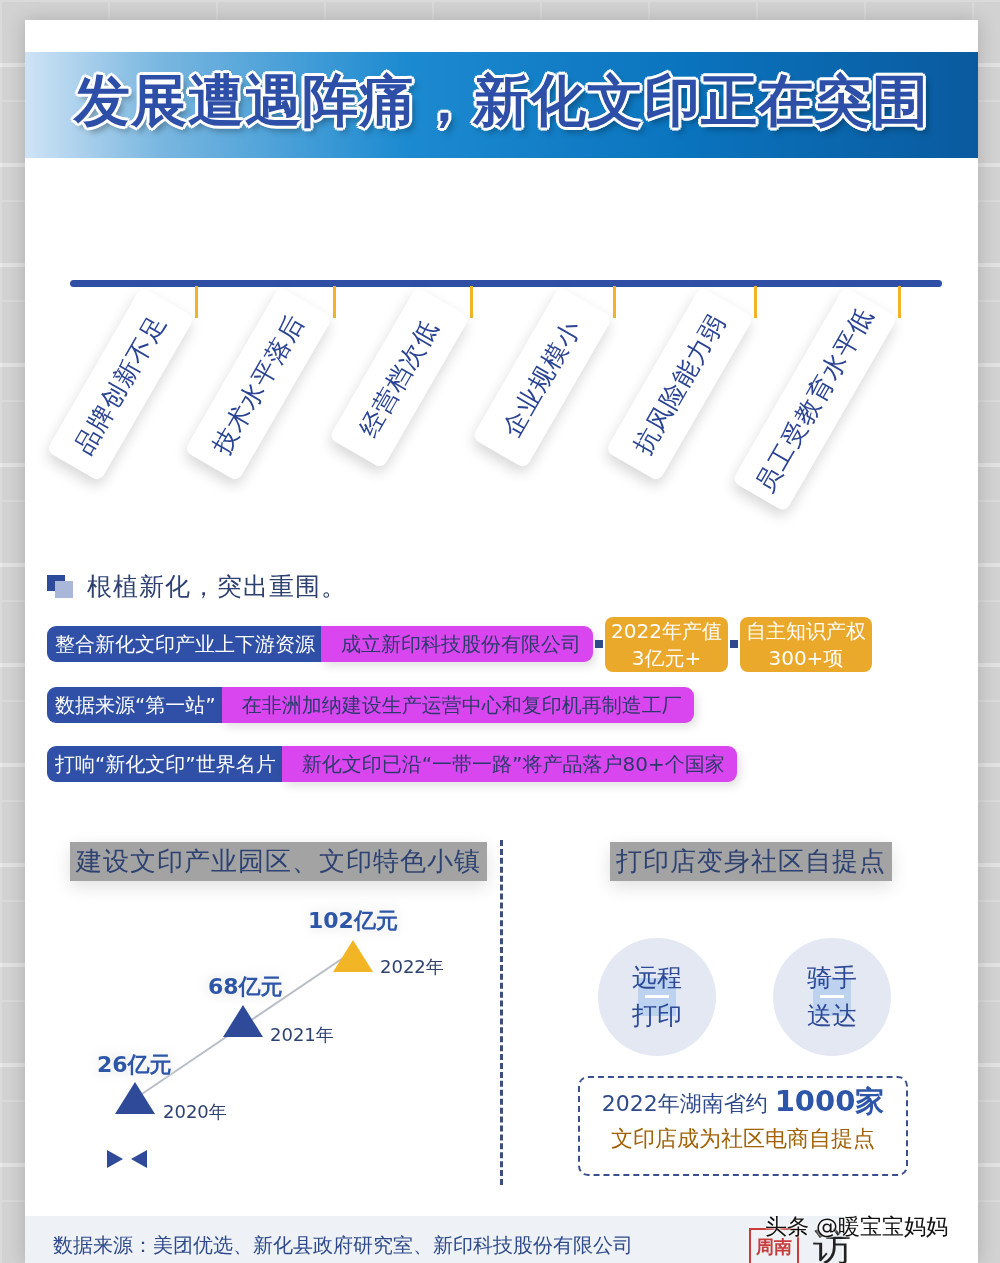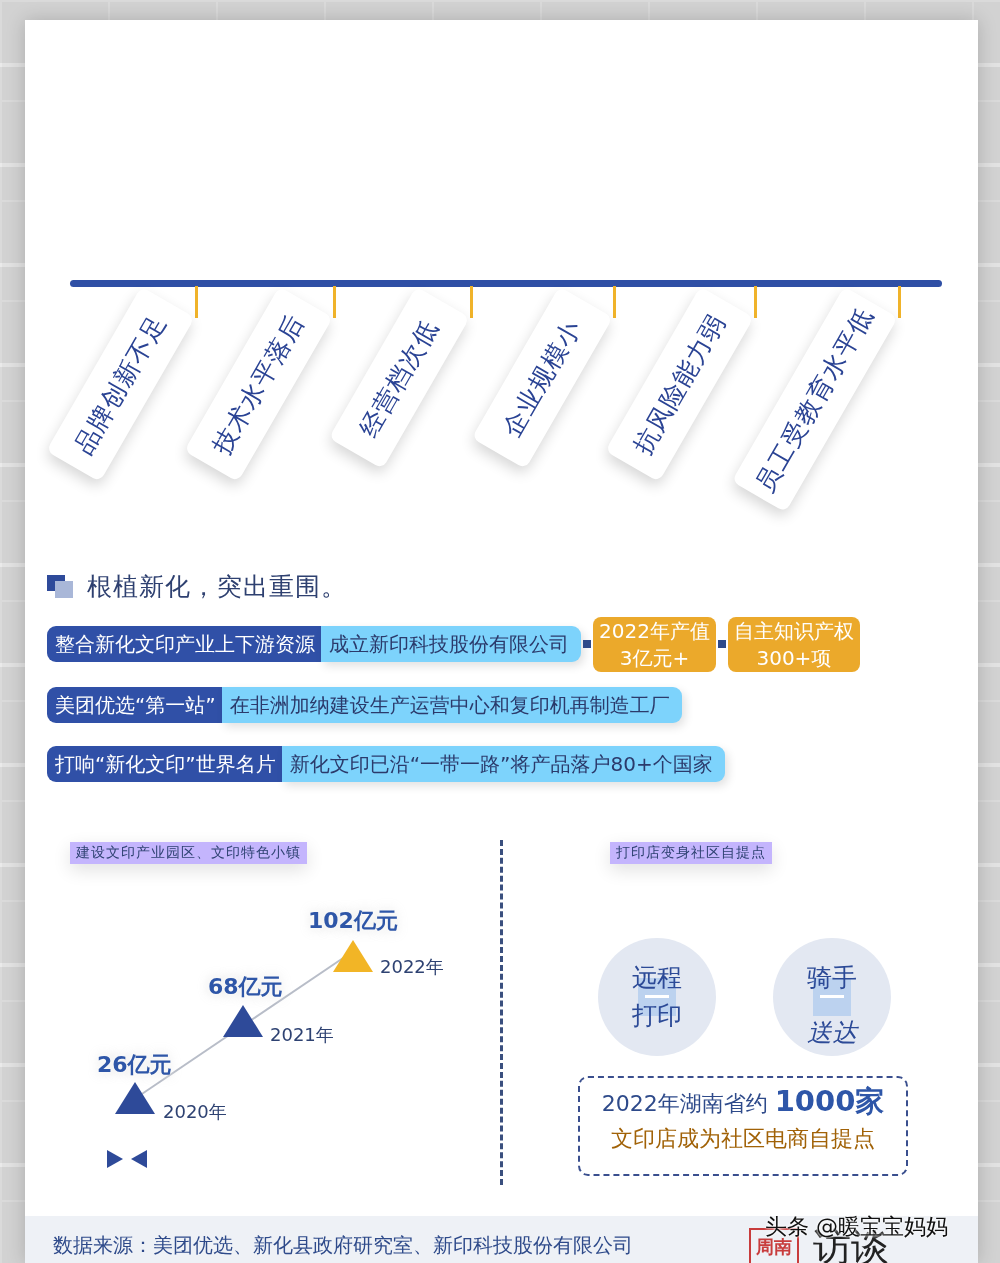--- a/index.html
+++ b/index.html
@@ -32,53 +32,56 @@
   .sq-icon .b{position:absolute;left:8px;top:6px;width:18px;height:17px;background:#a9b7d8;}
   .sec-text{font-size:25px;color:#2e4070;letter-spacing:1px;}
   .hbar{position:absolute;left:45px;top:260px;width:872px;height:7px;border-radius:4px;background:#2f4fa5;}
   .tag-hanger{position:absolute;width:3px;height:32px;background:#f0b32a;}
   .tag{position:absolute;width:62px;height:190px;background:#fff;border-radius:8px;
     box-shadow:2px 6px 14px rgba(0,0,0,.16);transform-origin:50% 0;}
   .tag span{position:absolute;left:50%;top:50%;white-space:nowrap;font-size:25px;color:#2a4394;
     transform:translate(-50%,-50%) rotate(-90deg);letter-spacing:1px;}
   .row{position:absolute;left:22px;display:flex;align-items:center;height:36px;}
   .row .lab{background:#3050a7;color:#fff;font-size:20px;height:36px;line-height:36px;padding:0 6px 0 8px;border-radius:9px 0 0 9px;white-space:nowrap;}
-  .row .val{background:#7dd3fc;color:#2b3a6b;font-size:20px;height:36px;line-height:36px;padding:0 12px 0 8px;border-radius:0 9px 9px 0;box-shadow:3px 4px 10px rgba(0,0,0,.12);white-space:nowrap;}
+  .row .val{background:#d946ef;color:#2b3a6b;font-size:20px;height:36px;line-height:36px;padding:0 12px 0 20px;border-radius:0 9px 9px 0;box-shadow:3px 4px 10px rgba(0,0,0,.12);white-space:nowrap;}
   .conn{width:8px;height:8px;background:#2e4a8a;margin:0 2px;}
   .gold{background:#eba92b;color:#fff;font-size:20px;border-radius:8px;text-align:center;line-height:27px;padding:1px 6px;height:55px;box-sizing:border-box;}
-  .sub-title{position:absolute;font-size:14px;color:#2e4272;background:#c4b5fd;box-shadow:0 6px 18px rgba(0,0,0,.12);padding:2px 6px;letter-spacing:1px;white-space:nowrap;}
+  .sub-title{position:absolute;font-size:26px;color:#2e4272;background:#a3a3a3;box-shadow:0 6px 18px rgba(0,0,0,.12);padding:2px 6px;letter-spacing:1px;white-space:nowrap;}
   .divider{position:absolute;left:475px;top:820px;width:0;height:345px;border-left:3px dashed #3a4f7e;}
   .tri{position:absolute;width:0;height:0;border-left:20px solid transparent;border-right:20px solid transparent;border-bottom:32px solid #2e4a99;}
   .tri.gold{background:none;border-bottom-color:#f2b526;padding:0;border-radius:0;height:0;}
   .val-lab{position:absolute;font-size:22px;font-weight:bold;color:#2e56a8;white-space:nowrap;text-shadow:0 0 6px #fff,0 0 12px rgba(200,200,200,.7);}
   .yr-lab{position:absolute;font-size:18px;color:#2e4272;white-space:nowrap;}
   .legend{position:absolute;left:82px;top:1130px;font-size:21px;color:#2e4272;display:flex;align-items:center;gap:8px;}
   .arr-r{width:0;height:0;border-top:9px solid transparent;border-bottom:9px solid transparent;border-left:16px solid #2e4a99;}
   .arr-l{width:0;height:0;border-top:9px solid transparent;border-bottom:9px solid transparent;border-right:16px solid #2e4a99;}
   .circle{position:absolute;width:118px;height:118px;border-radius:50%;background:#e3e8f2;}
   .circle .hl{position:absolute;left:40px;top:40px;width:38px;height:38px;background:#bcd2ef;}
   .circle .t{position:absolute;left:0;right:0;text-align:center;font-size:25px;color:#2c4a97;line-height:36px;}
   .circle .dash{position:absolute;left:47px;top:57px;width:24px;height:3px;background:#fff;}
   .note{position:absolute;left:553px;top:1056px;width:330px;height:100px;border:2px dashed #3a4f8e;border-radius:10px;box-sizing:border-box;text-align:center;}
   .note .l1{margin-top:4px;font-size:22px;color:#2e4a8a;white-space:nowrap;}
   .note .big{font-size:29px;font-weight:bold;color:#2e56a8;}
   .note .l2{font-size:22px;color:#a16207;margin-top:2px;}
-  .footer{position:absolute;left:0;top:1196px;width:953px;height:47px;background:#eef1f6;}
+  .footer{position:absolute;left:0;top:1196px;width:817px;height:47px;background:#eef1f6;}
   .footer .src{position:absolute;left:28px;top:16px;font-size:20px;color:#2e4a8a;white-space:nowrap;}
   .stamp{position:absolute;left:724px;top:12px;width:46px;height:36px;border:2px solid #c83c3c;color:#c83c3c;font-size:18px;font-weight:bold;line-height:34px;text-align:center;}
   .brand{position:absolute;left:788px;top:6px;font-size:38px;color:#222;font-family:"DejaVu Serif",serif;}
   .watermark{position:absolute;left:765px;top:1212px;font-size:22px;color:#111;text-shadow:0 0 3px #fff,0 0 3px #fff;white-space:nowrap;}
 </style>
 </head>
 <body>
 
 <div class="bg-tile"></div>
 
 <div class="card">
 
+  <div class="banner">
+    <div class="banner-title">发展遭遇阵痛，新化文印正在突围</div>
+  </div>
 
 
   <div class="hbar"></div>
 
   <div class="tag-hanger" style="left:170px;top:266px;"></div>
   <div class="tag" style="left:112px;top:282px;transform:rotate(30deg);">
       <span>品牌创新不足</span>
     </div>
 
   <div class="tag-hanger" style="left:308px;top:266px;"></div>
@@ -123,21 +126,21 @@
         <div>3亿元+</div>
     </div>
     <span class="conn"></span>
     <div class="gold">
       <div>自主知识产权</div>
         <div>300+项</div>
     </div>
   </div>
 
   <div class="row" style="top:667px;">
-    <span class="lab">美团优选“第一站”</span>
+    <span class="lab">数据来源“第一站”</span>
     <span class="val">在非洲加纳建设生产运营中心和复印机再制造工厂</span>
   </div>
 
   <div class="row" style="top:726px;">
     <span class="lab">打响“新化文印”世界名片</span>
     <span class="val">新化文印已沿“一带一路”将产品落户80+个国家</span>
   </div>
 
   <div class="sub-title" style="left:45px;top:822px;">建设文印产业园区、文印特色小镇</div>
 
@@ -169,21 +172,21 @@
   <div class="circle" style="left:573px;top:918px;">
     <div class="hl"></div>
       <div class="dash"></div>
     <div class="t" style="top:22px;">远程</div>
     <div class="t" style="top:60px;">打印</div>
   </div>
   <div class="circle" style="left:748px;top:918px;">
     <div class="hl"></div>
       <div class="dash"></div>
     <div class="t" style="top:22px;">骑手</div>
-    <div class="t" style="top:77px;font-style:italic;">送达</div>
+    <div class="t" style="top:60px;">送达</div>
   </div>
 
   <div class="note">
     <div class="l1"><span>2022年湖南省约</span> <span class="big">1000家</span></div>
     <div class="l2">文印店成为社区电商自提点</div>
   </div>
 
   <div class="footer">
     <div class="src">数据来源：美团优选、新化县政府研究室、新印科技股份有限公司</div>
     <div class="stamp">周南</div>

